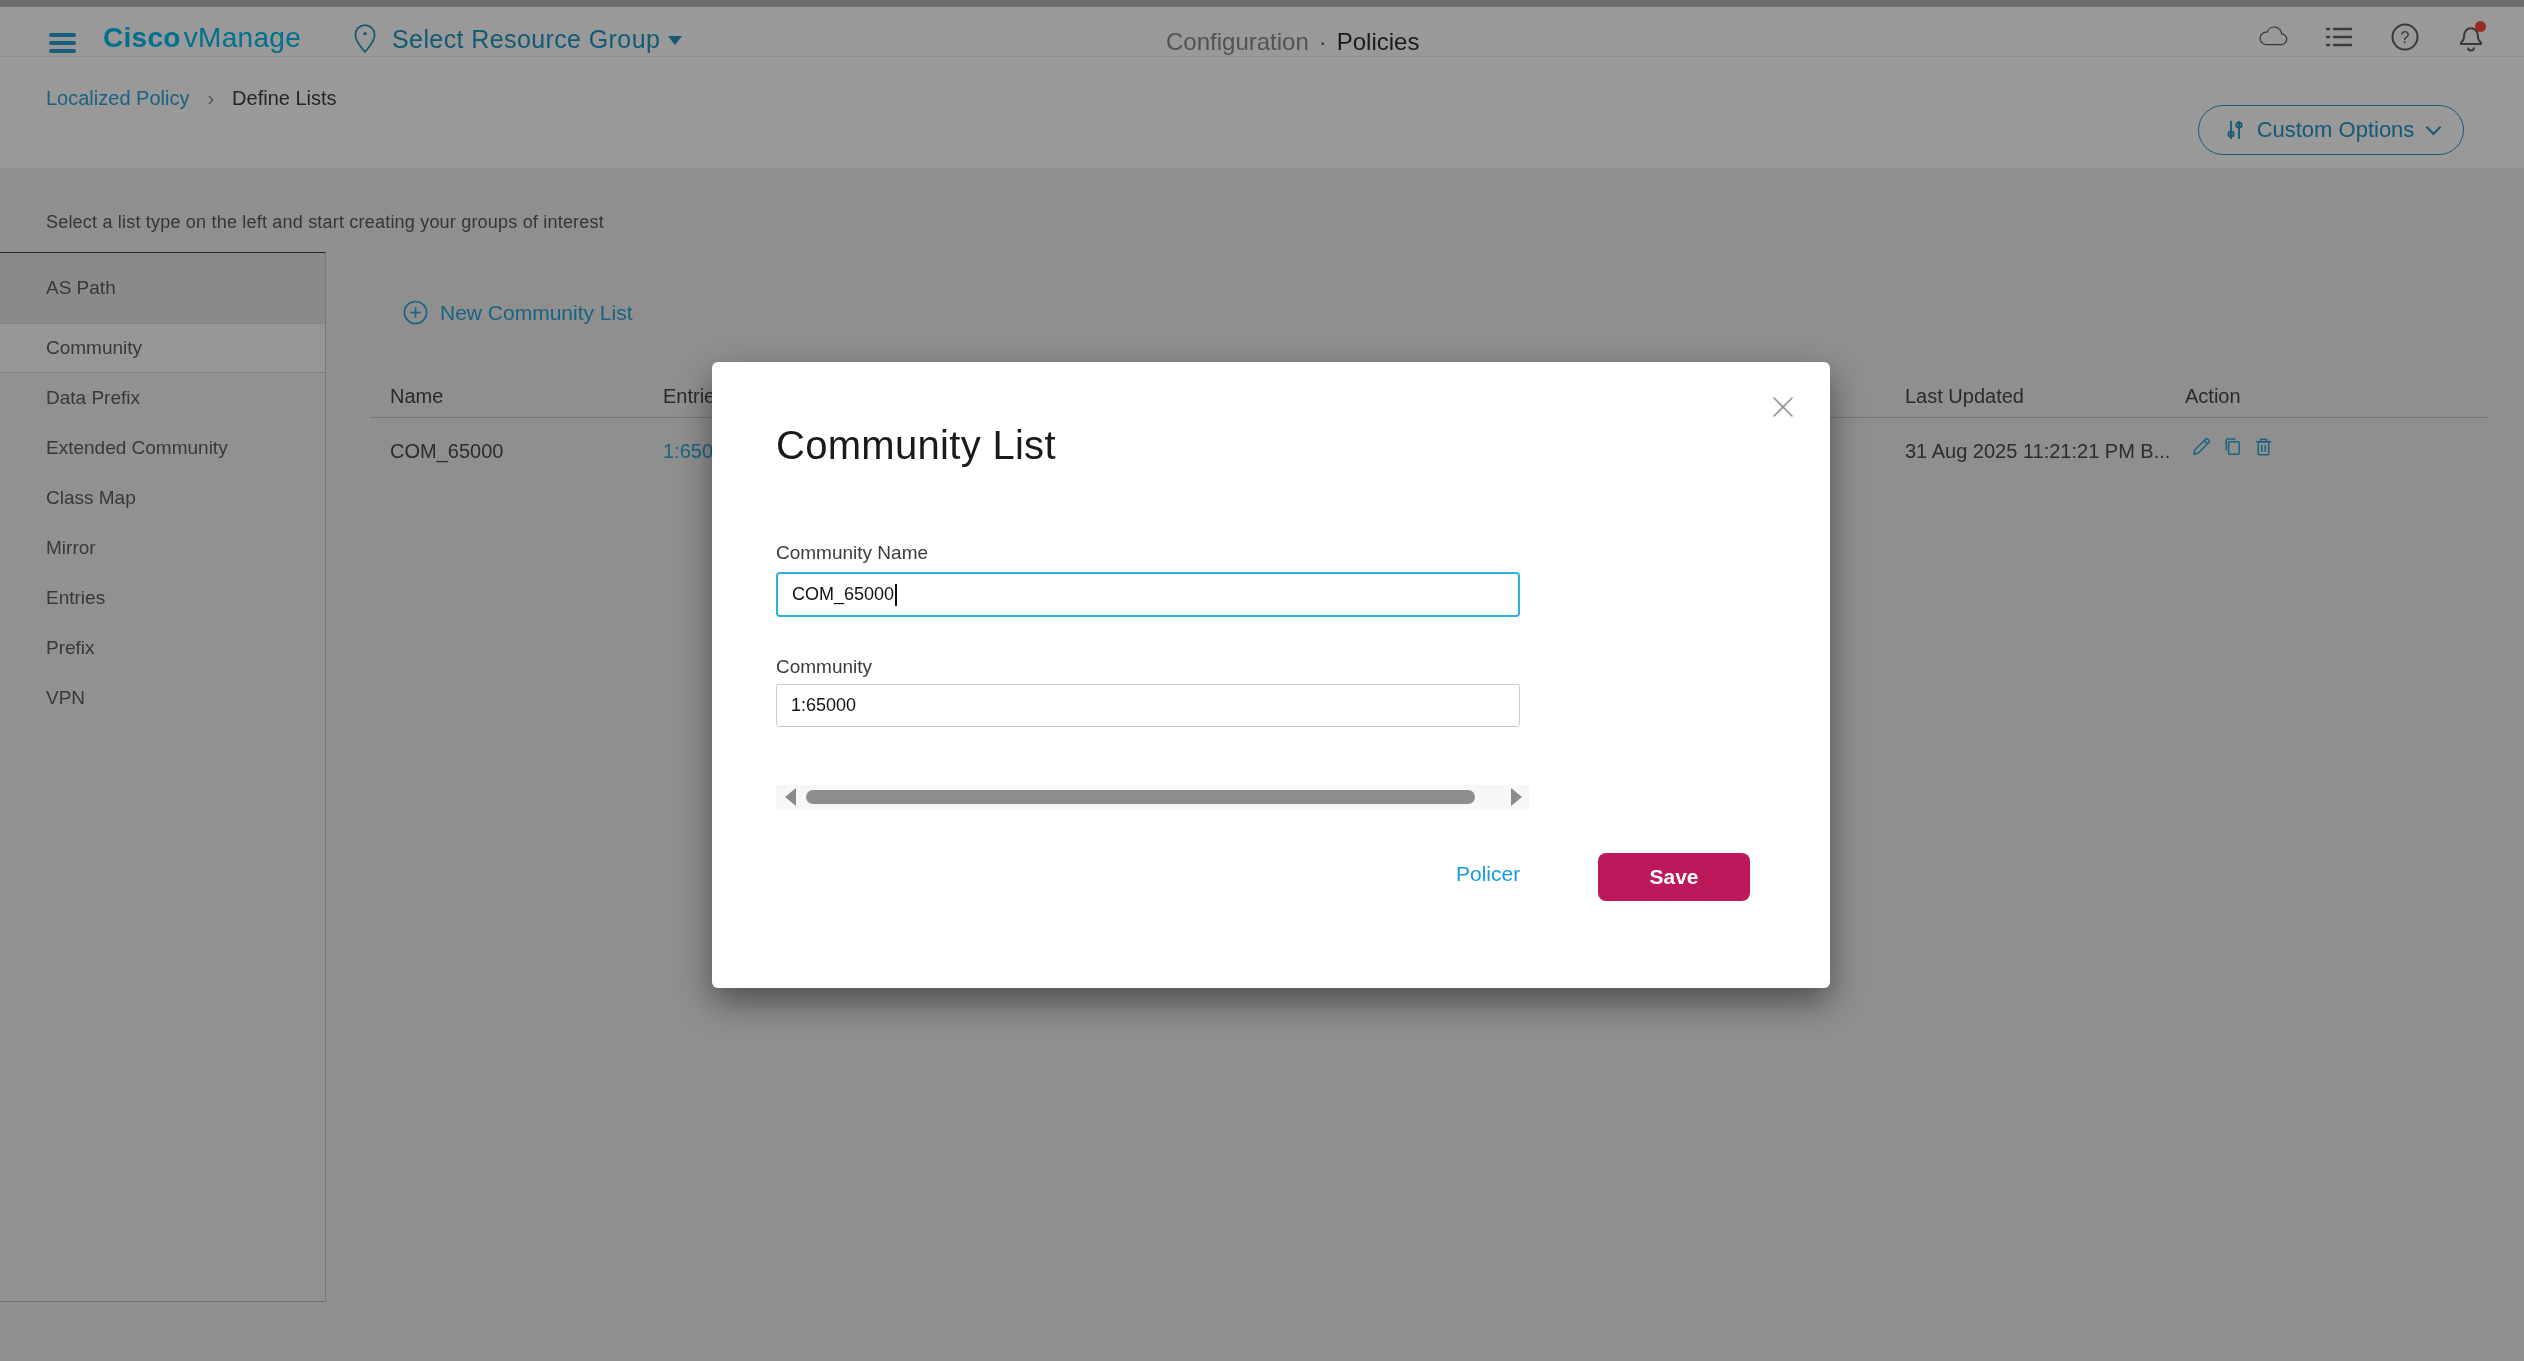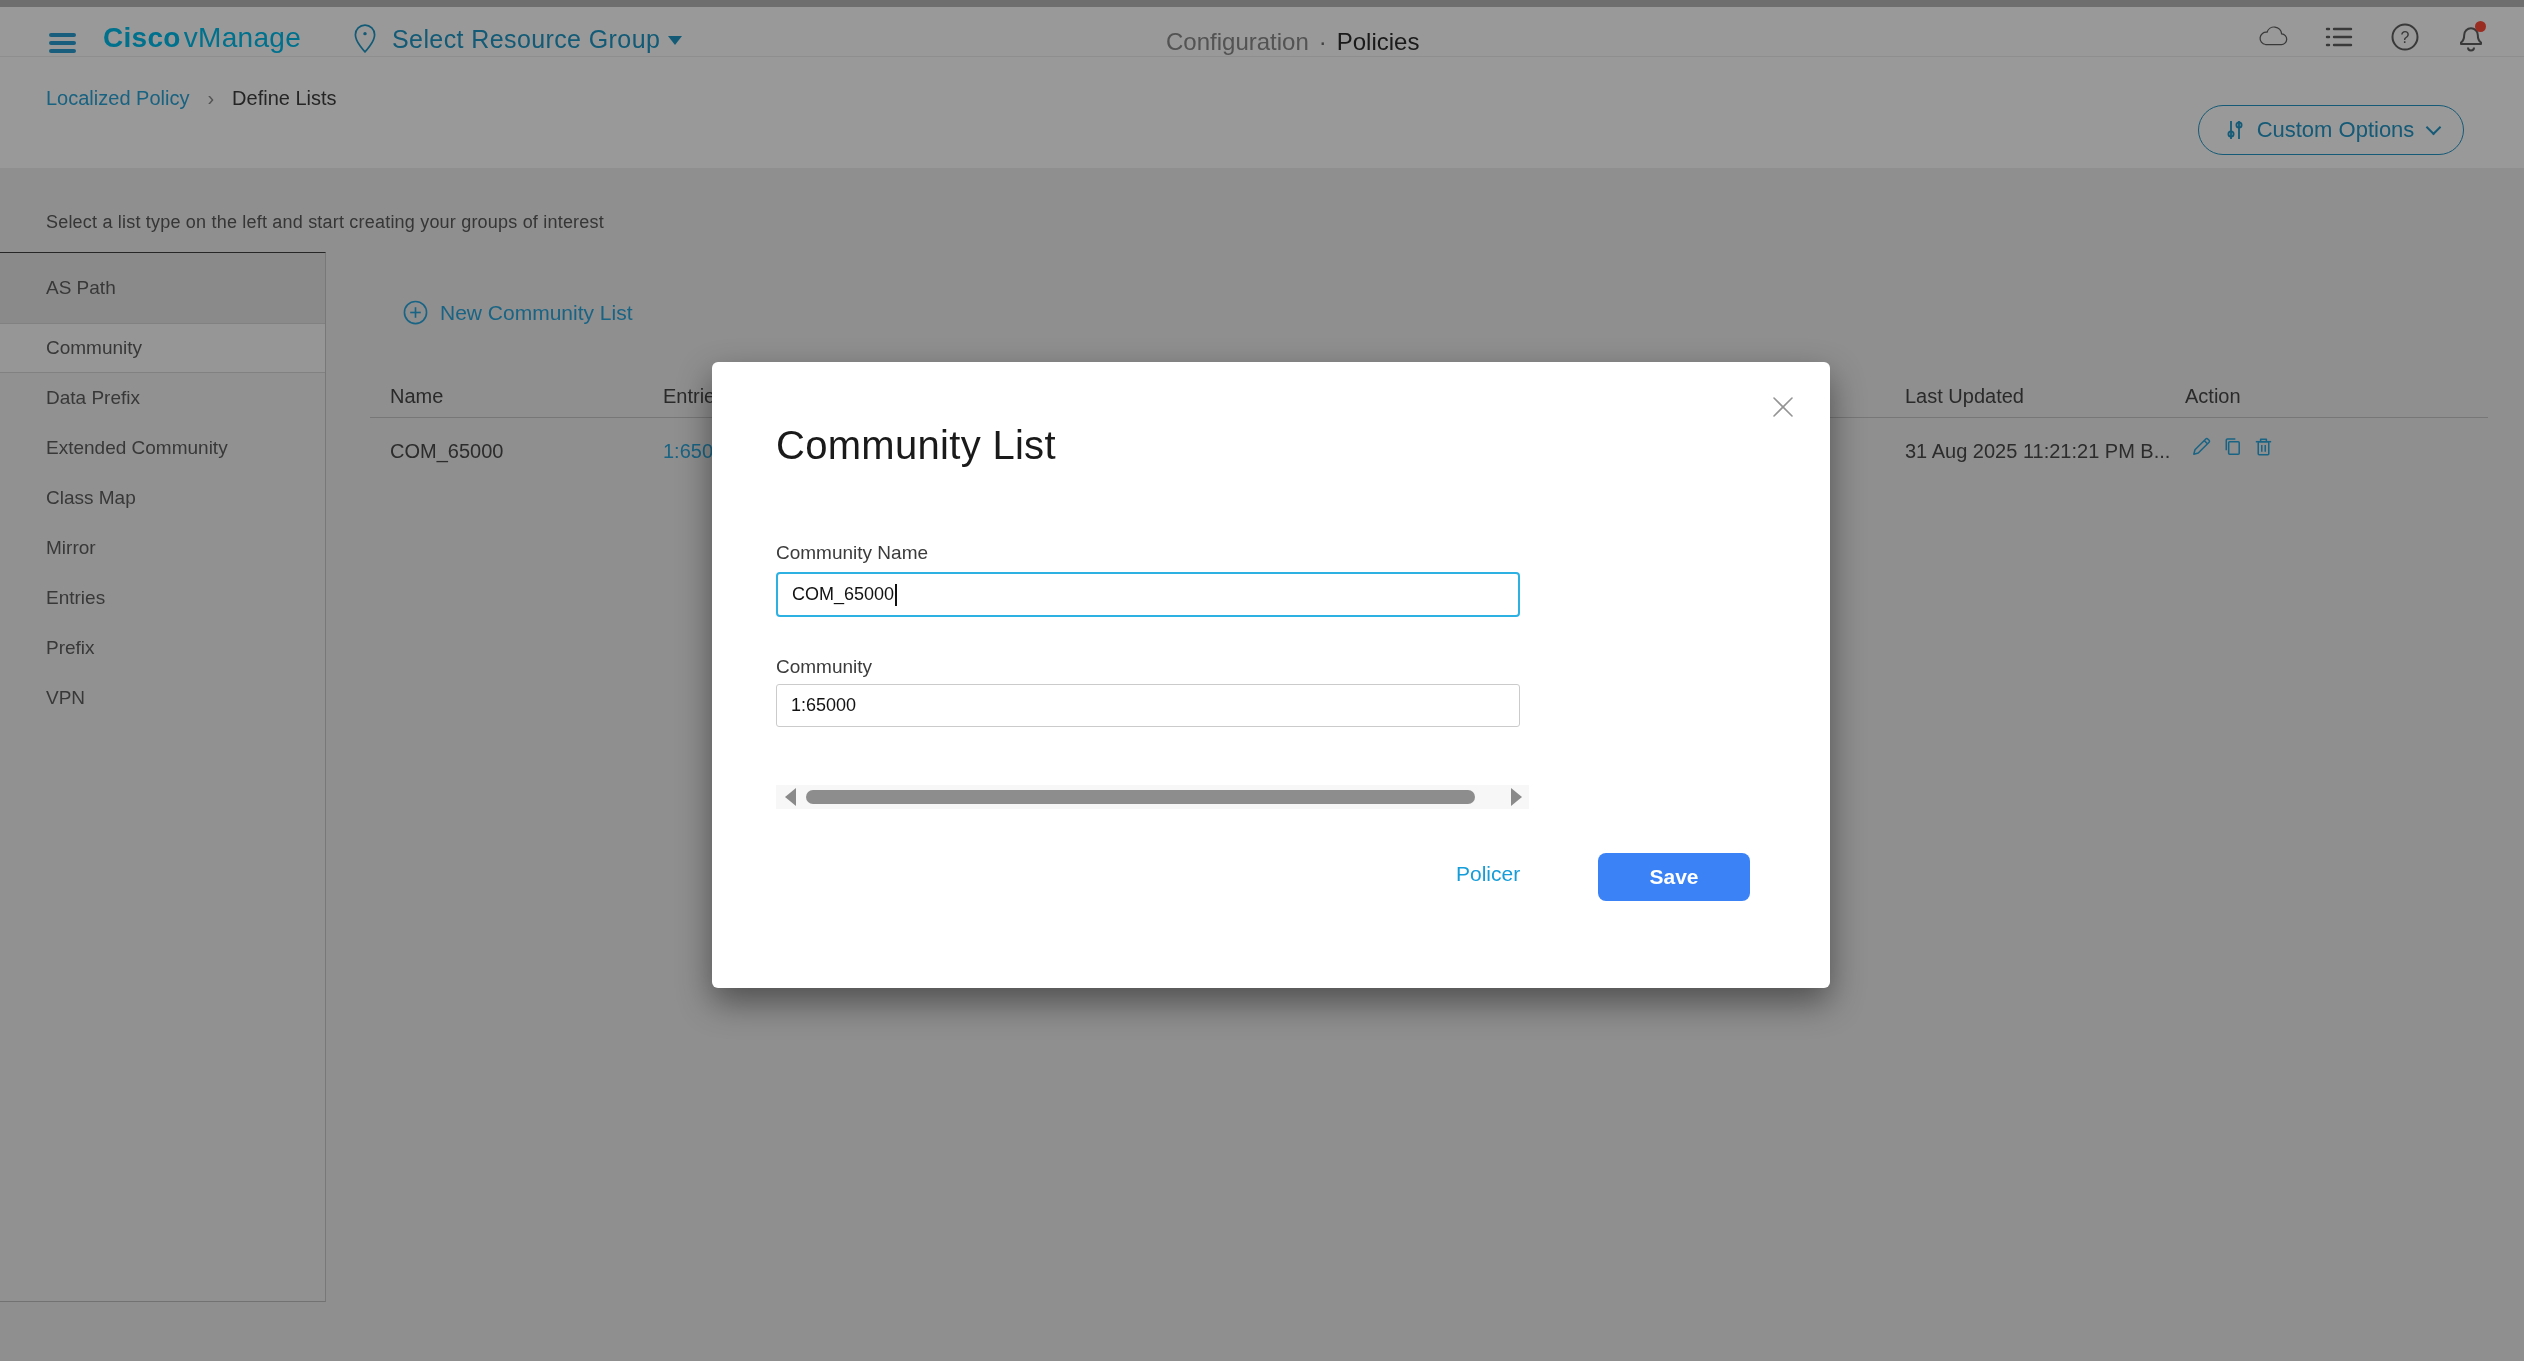--- a/index.html
+++ b/index.html
@@ -76,21 +76,21 @@
   .flabel.l2 { top:294px; }
   .finput { position:absolute; left:64px; width:744px; background:#fff; display:flex; align-items:center; padding:0 14px; font-size:18px; color:#121212; }
   .finput.focus { top:210px; height:45px; border:2px solid #2db1e3; border-radius:4px; }
   .caret-bar { display:inline-block; width:2px; height:22px; background:#111; margin-left:1px; }
   input.finput { top:322px; height:43px; border:1px solid #cbcbcb; border-radius:3px; outline:none; font-family:"Liberation Sans",sans-serif; }
   .hscroll { position:absolute; left:64px; top:423px; width:753px; height:24px; background:#f7f7f7; display:flex; align-items:center; }
   .tri-left { width:0; height:0; border-top:9px solid transparent; border-bottom:9px solid transparent; border-right:11px solid #8a8a8a; margin-left:9px; cursor:pointer; }
   .tri-right { width:0; height:0; border-top:9px solid transparent; border-bottom:9px solid transparent; border-left:11px solid #8a8a8a; position:absolute; right:7px; cursor:pointer; }
   .thumb { position:absolute; left:30px; top:5px; width:669px; height:14px; border-radius:7px; background:#8d8d8d; cursor:grab; }
   .btn-cancel { position:absolute; left:744px; top:500px; background:none; border:none; font-size:21px; color:#149dd9; cursor:pointer; font-family:"Liberation Sans",sans-serif; }
-  .btn-save { position:absolute; left:886px; top:491px; width:152px; height:48px; background:#3b82f6; border:none; border-radius:8px; color:#ffffff; font-size:21px; font-weight:bold; cursor:pointer; font-family:"Liberation Sans",sans-serif; }
+  .btn-save { position:absolute; left:886px; top:491px; width:152px; height:48px; background:#be185d; border:none; border-radius:8px; color:#ffffff; font-size:21px; font-weight:bold; cursor:pointer; font-family:"Liberation Sans",sans-serif; }
 </style>
 </head>
 <body>
 
 <div class="stage">
 
   <div class="topstrip"></div>
 
   <div class="header">
     <div class="burger">

